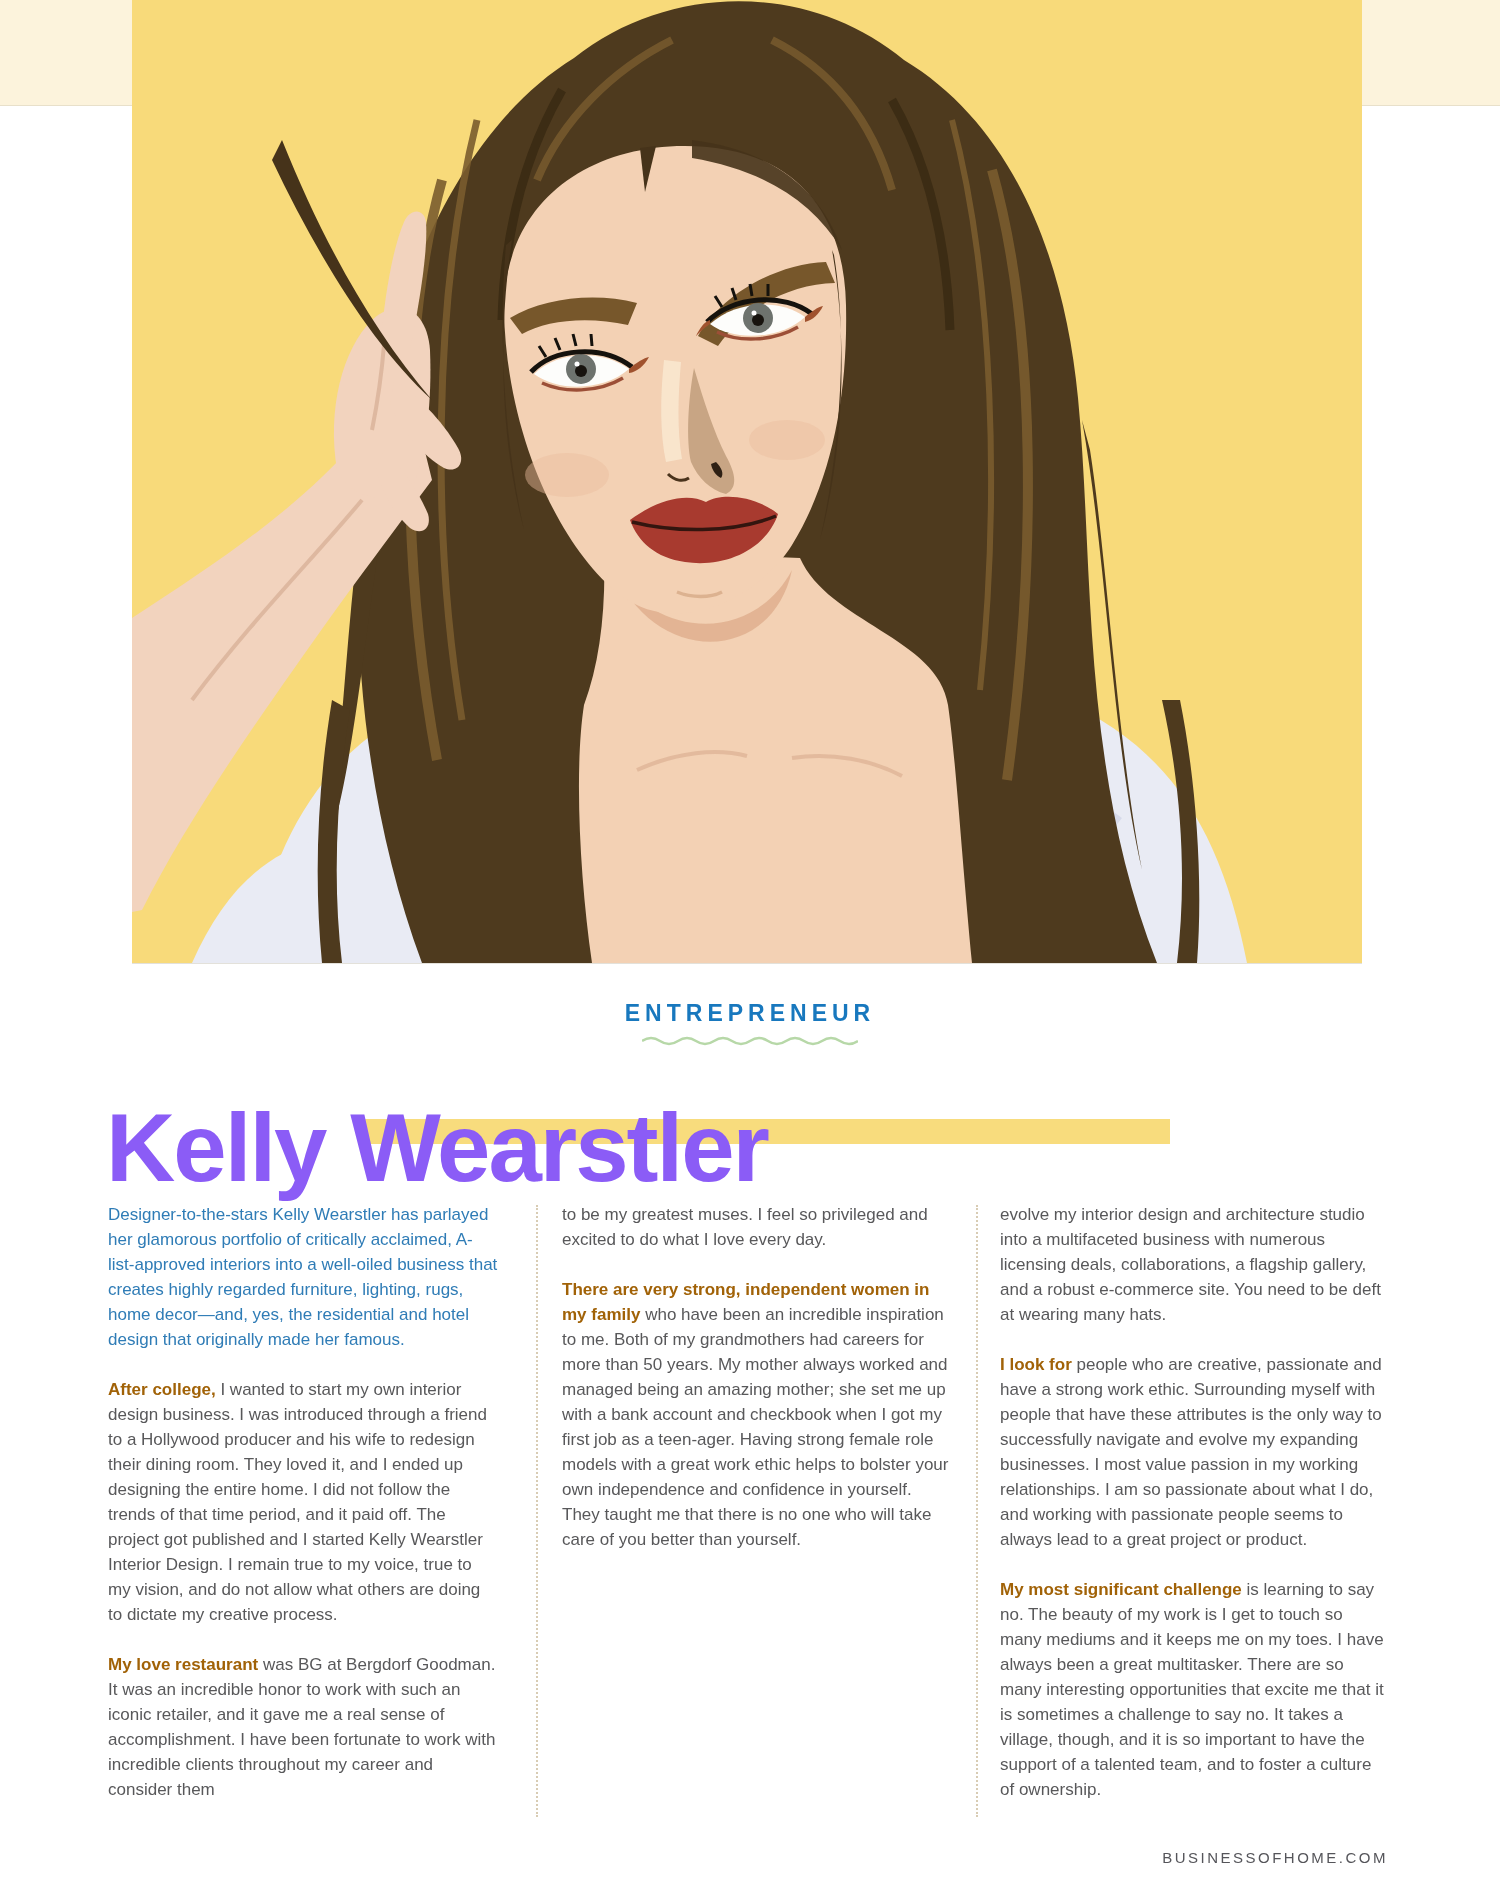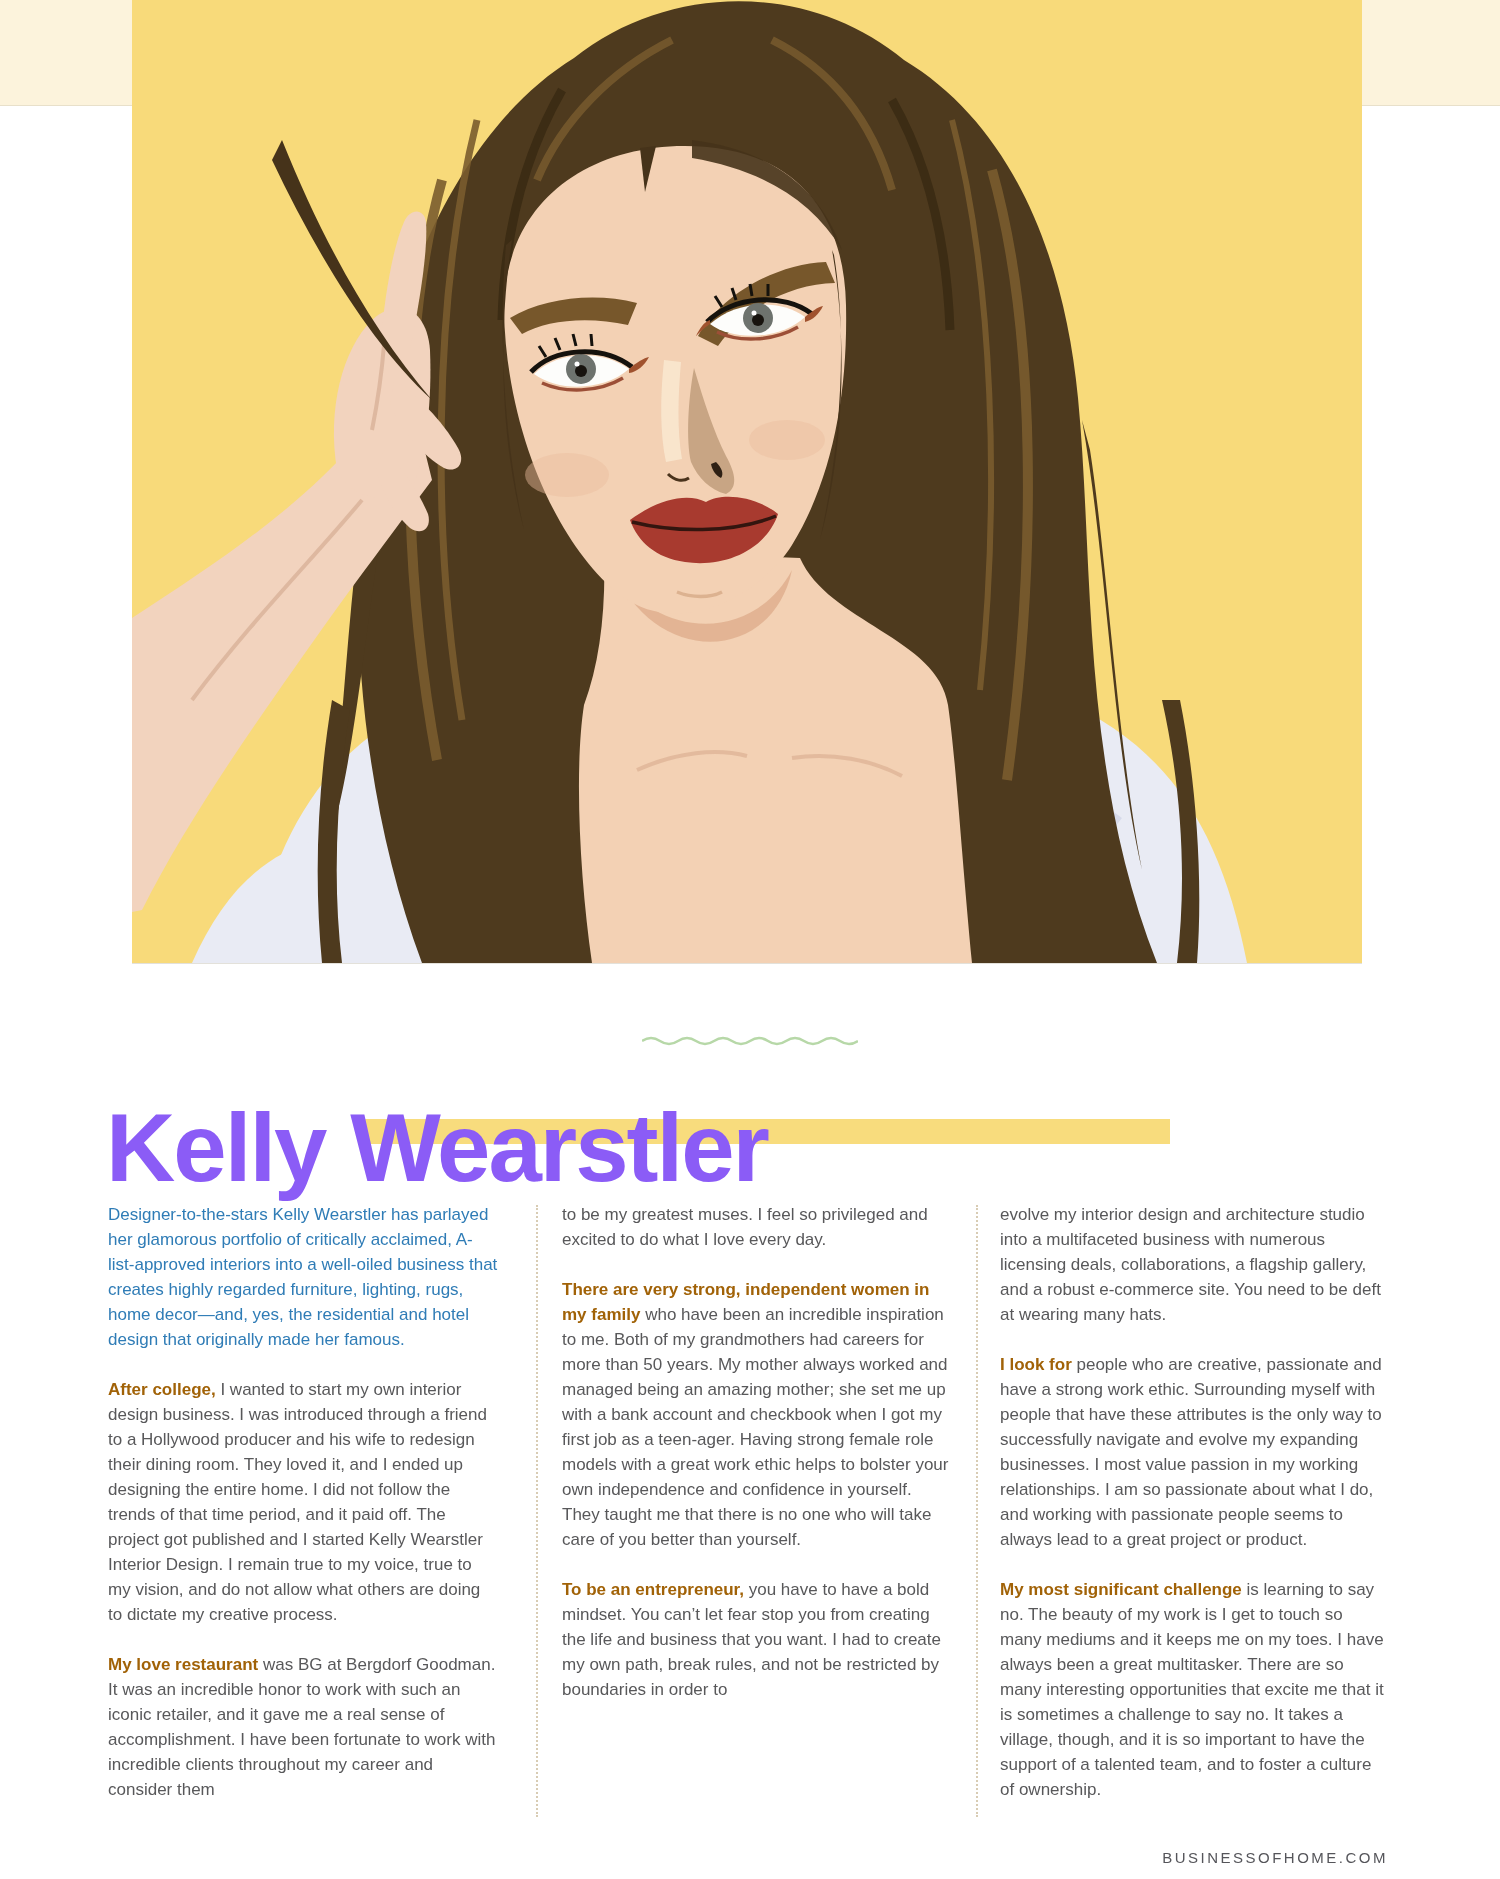--- a/index.html
+++ b/index.html
@@ -131,40 +131,40 @@
         <path d="M248,350 C252,300 260,250 272,222 C278,208 292,208 294,222 C296,250 288,300 278,350 Z" fill="#F2D3BE"></path>
         <path d="M262,380 C285,395 310,420 326,448 C334,462 326,474 312,468 C290,456 270,430 258,405 Z" fill="#F2D3BE"></path>
         <path d="M252,450 C270,468 286,490 296,514 C300,528 290,536 278,528 C262,514 250,492 244,470 Z" fill="#F2D3BE"></path>
         <path d="M60,700 C120,620 180,560 230,500" stroke="#D8B298" stroke-width="4" fill="none" opacity="0.8"></path>
         <path d="M240,430 C246,400 250,370 252,345" stroke="#D8B298" stroke-width="4" fill="none" opacity="0.8"></path>
         <path d="M150,140 C190,240 240,330 300,400 C240,345 185,255 140,160 Z" fill="#46331A"></path>
       </g>
     </svg>
   </div>
 
+  <div class="kicker">ENTREPRENEUR</div>
   <div class="kicker-wave">
     <svg width="216" height="12" viewBox="0 0 216 12">
       <path d="M0,6 q9,-6 18,0 t18,0 t18,0 t18,0 t18,0 t18,0 t18,0 t18,0 t18,0 t18,0 t18,0 t18,0" stroke="#B7D8A8" stroke-width="2.5" fill="none"></path>
     </svg>
   </div>
   <div class="title-highlight"></div>
   <h1 class="page-title">Kelly Wearstler</h1>
 
   <div class="col col-1">
     <p class="para intro"><span>Designer-to-the-stars Kelly Wearstler has parlayed her glamorous portfolio of critically acclaimed, A-list-approved interiors into a well-oiled business that creates highly regarded furniture, lighting, rugs, home decor—and, yes, the residential and hotel design that originally made her famous.</span></p>
     <p class="para"><b class="lead">After college,</b><span> I wanted to start my own interior design business. I was introduced through a friend to a Hollywood producer and his wife to redesign their dining room. They loved it, and I ended up designing the entire home. I did not follow the trends of that time period, and it paid off. The project got published and I started Kelly Wearstler Interior Design. I remain true to my voice, true to my vision, and do not allow what others are doing to dictate my creative process.</span></p>
     <p class="para"><b class="lead">My love restaurant</b><span> was BG at Bergdorf Goodman. It was an incredible honor to work with such an iconic retailer, and it gave me a real sense of accomplishment. I have been fortunate to work with incredible clients throughout my career and consider them</span></p>
   </div>
 
   <div class="divider divider-1"></div>
 
   <div class="col col-2">
     <p class="para"><span>to be my greatest muses. I feel so privileged and excited to do what I love every day.</span></p>
     <p class="para"><b class="lead">There are very strong, independent women in my family</b><span> who have been an incredible inspiration to me. Both of my grandmothers had careers for more than 50 years. My mother always worked and managed being an amazing mother; she set me up with a bank account and checkbook when I got my first job as a teen-ager. Having strong female role models with a great work ethic helps to bolster your own independence and confidence in yourself. They taught me that there is no one who will take care of you better than yourself.</span></p>
-    <p class="para"><b class="lead">To be an entrepreneur,</b><span> you have to have a bold mindset. You can’t let fear stop you from creating the life and business that you want. I had to create my own path, break rules, and not be restricted by boundaries in order to</span></p>
   </div>
 
   <div class="divider divider-2"></div>
 
   <div class="col col-3">
     <p class="para"><span>evolve my interior design and architecture studio into a multifaceted business with numerous licensing deals, collaborations, a flagship gallery, and a robust e-commerce site. You need to be deft at wearing many hats.</span></p>
     <p class="para"><b class="lead">I look for</b><span> people who are creative, passionate and have a strong work ethic. Surrounding myself with people that have these attributes is the only way to successfully navigate and evolve my expanding businesses. I most value passion in my working relationships. I am so passionate about what I do, and working with passionate people seems to always lead to a great project or product.</span></p>
     <p class="para"><b class="lead">My most significant challenge</b><span> is learning to say no. The beauty of my work is I get to touch so many mediums and it keeps me on my toes. I have always been a great multitasker. There are so many interesting opportunities that excite me that it is sometimes a challenge to say no. It takes a village, though, and it is so important to have the support of a talented team, and to foster a culture of ownership.</span></p>
   </div>
 

